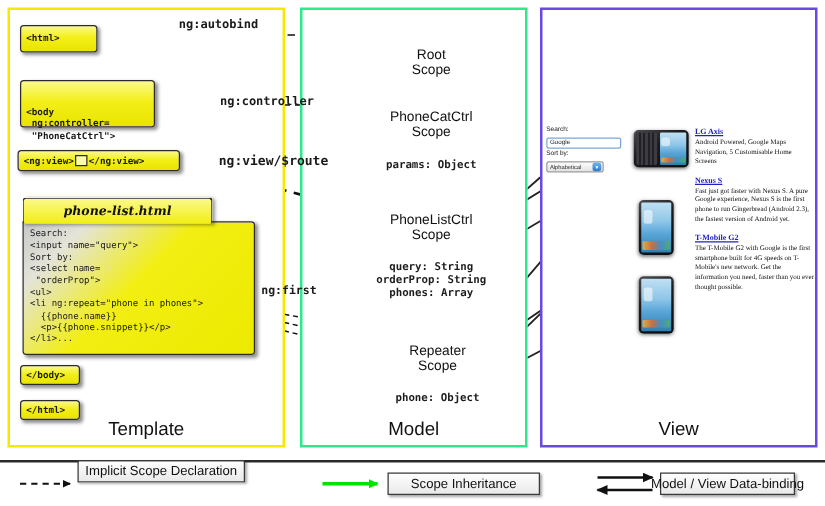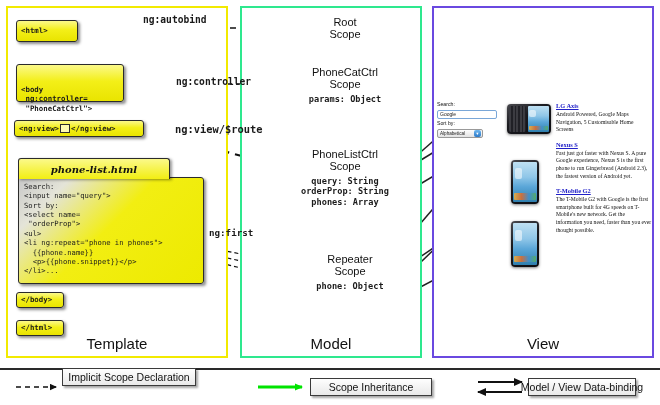--- a/index.html
+++ b/index.html
@@ -134,28 +134,29 @@
   .scope-label {
     position: absolute;
     text-align: center;
     pointer-events: none;
   }
   .scope-name {
     font-family: "Liberation Sans", sans-serif;
     font-size: 11px;
     color: #111;
     line-height: 1.12;
+    margin-top: 22px;
   }
   .scope-props {
     font-family: "DejaVu Sans Mono", monospace;
     font-weight: bold;
     font-size: 8.6px;
     color: #1c1c1c;
     line-height: 1.22;
-    margin-top: 3px;
+    margin-top: 14px;
     white-space: pre;
   }
   #sc-root    { left: 292px; top: 16px;  width: 106px; }
   #sc-catctrl { left: 276px; top: 66px;  width: 138px; }
   #sc-listctrl{ left: 272px; top: 148px; width: 146px; }
   #sc-repeater{ left: 288px; top: 253px; width: 124px; }
 
   
   #view-form {
     position: absolute;

